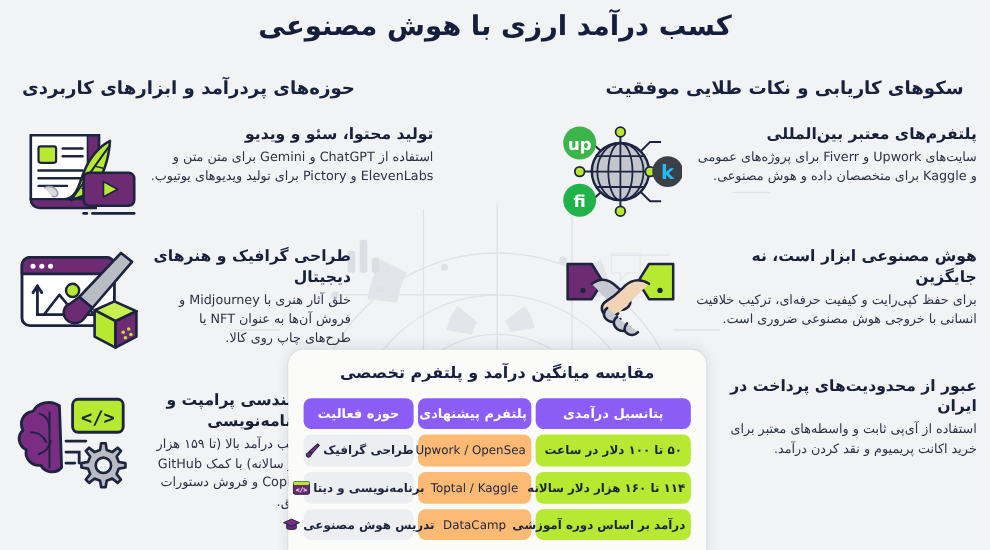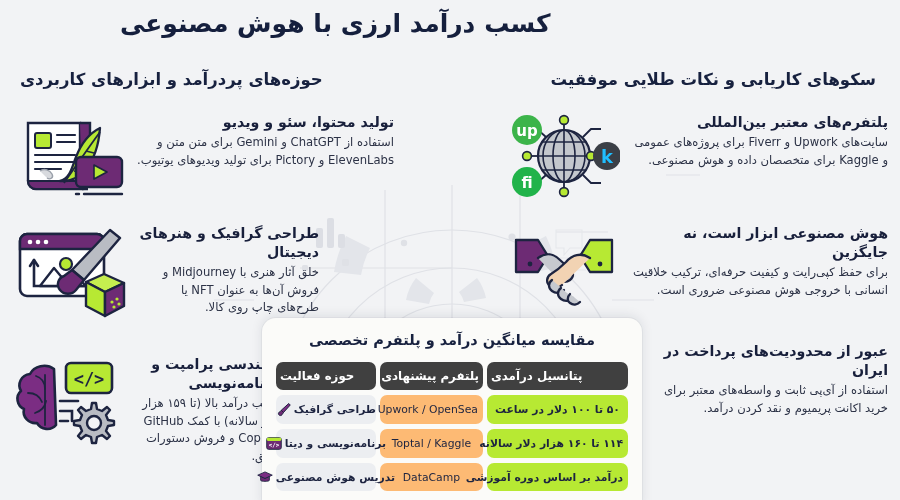--- a/index.html
+++ b/index.html
@@ -25,21 +25,21 @@
     pointer-events: none;
     z-index: 0;
   }
 
   
   #main-title {
     position: absolute;
     top: 8px;
     left: 0;
     right: 0;
-    text-align: left;
+    text-align: center;
     font-size: 25px;
     font-weight: bold;
     color: #151f3d;
     letter-spacing: 0;
     line-height: 1.28;
     z-index: 4;
     padding: 0 120px;
   }
 
   
@@ -119,27 +119,27 @@
     color: #17213f;
     margin: 4px 0 9px 0;
   }
   table.cmp {
     width: 100%;
     border-collapse: separate;
     border-spacing: 4px 5px;
     table-layout: fixed;
   }
   table.cmp th {
-    background: #404040;
+    background: #8b5cf6;
     color: #ffffff;
     font-size: 11.8px;
     font-weight: bold;
     border-radius: 7px;
     padding: 7px 4px;
-    text-align: left;
+    text-align: center;
     white-space: nowrap;
   }
   table.cmp td {
     font-size: 10.8px;
     border-radius: 7px;
     padding: 7px 5px;
     text-align: center;
     color: #1d2440;
     white-space: nowrap;
   }

